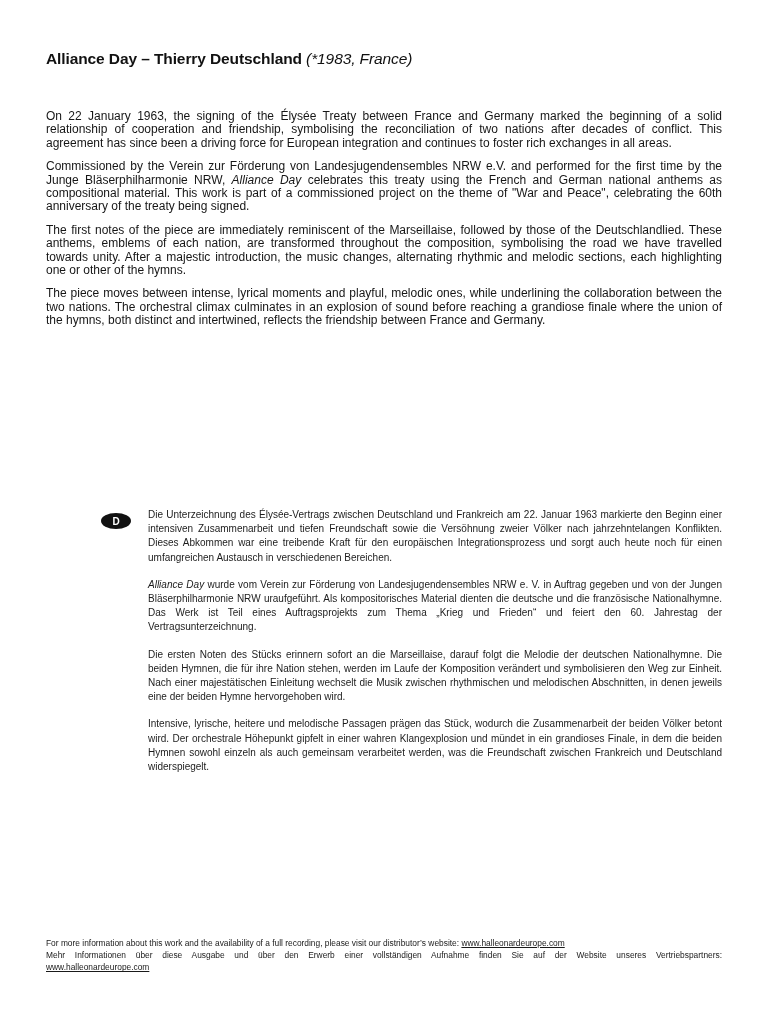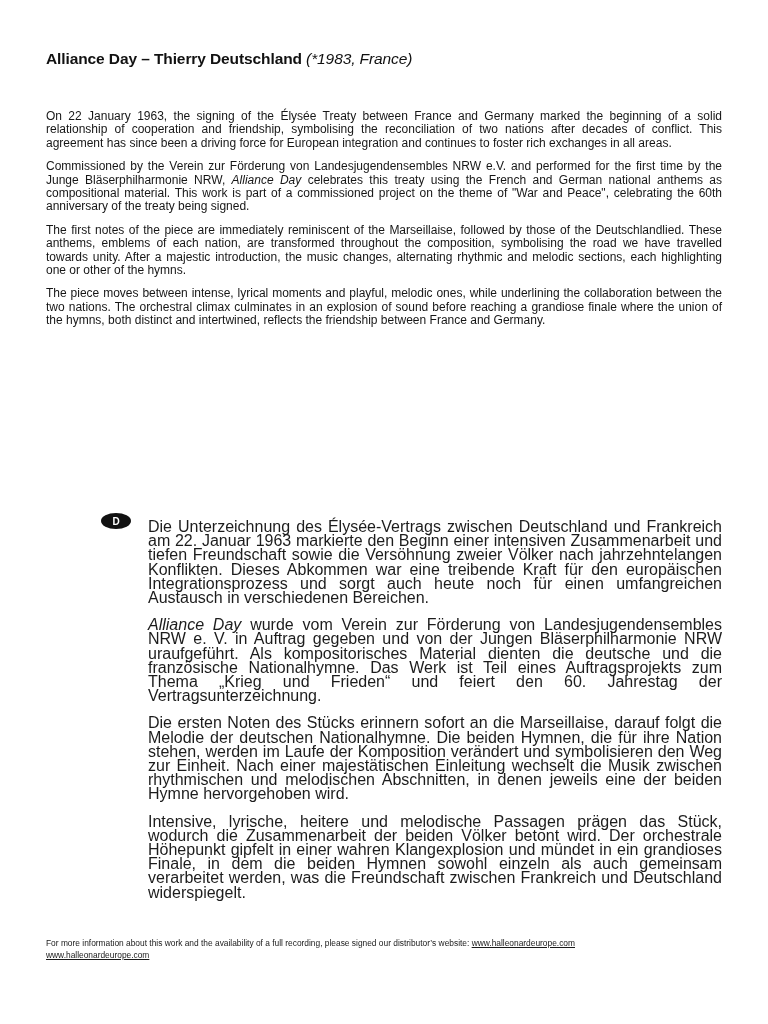--- a/index.html
+++ b/index.html
@@ -43,22 +43,22 @@
       text-align: justify;
       color: #161616;
     }
     .de-section {
       position: absolute;
       left: 148px;
       top: 508px;
       width: 574px;
     }
     .de-section p {
-      margin: 12px 0 13px 0;
-      font-size: 16px;
+      margin: 0 0 13px 0;
+      font-size: 10px;
       line-height: 14.2px;
       text-align: justify;
       color: #1c1c1c;
     }
     .lang-badge {
       position: absolute;
       left: 101px;
       top: 513px;
       width: 30px;
       height: 16px;
@@ -113,18 +113,21 @@
 
 <div class="de-section">
   <p>Die Unterzeichnung des Élysée-Vertrags zwischen Deutschland und Frankreich am 22. Januar 1963 markierte den Beginn einer intensiven Zusammenarbeit und tiefen Freundschaft sowie die Versöhnung zweier Völker nach jahrzehntelangen Konflikten. Dieses Abkommen war eine treibende Kraft für den europäischen Integrationsprozess und sorgt auch heute noch für einen umfangreichen Austausch in verschiedenen Bereichen.</p>
   <p><em>Alliance Day</em><span> wurde vom Verein zur Förderung von Landesjugendensembles NRW e. V. in Auftrag gegeben und von der Jungen Bläserphilharmonie NRW uraufgeführt. Als kompositorisches Material dienten die deutsche und die französische Nationalhymne. Das Werk ist Teil eines Auftragsprojekts zum Thema „Krieg und Frieden“ und feiert den 60. Jahrestag der Vertragsunterzeichnung.</span></p>
   <p>Die ersten Noten des Stücks erinnern sofort an die Marseillaise, darauf folgt die Melodie der deutschen Nationalhymne. Die beiden Hymnen, die für ihre Nation stehen, werden im Laufe der Komposition verändert und symbolisieren den Weg zur Einheit. Nach einer majestätischen Einleitung wechselt die Musik zwischen rhythmischen und melodischen Abschnitten, in denen jeweils eine der beiden Hymne hervorgehoben wird.</p>
   <p>Intensive, lyrische, heitere und melodische Passagen prägen das Stück, wodurch die Zusammenarbeit der beiden Völker betont wird. Der orchestrale Höhepunkt gipfelt in einer wahren Klangexplosion und mündet in ein grandioses Finale, in dem die beiden Hymnen sowohl einzeln als auch gemeinsam verarbeitet werden, was die Freundschaft zwischen Frankreich und Deutschland widerspiegelt.</p>
 </div>
 
 <div class="footer">
   <div class="line">
-    <span>For more information about this work and the availability of a full recording, please signed our distributor’s website: </span><a>www.halleonardeurope.com</a>
+    <span>For more information about this work and the availability of a full recording, please visit our distributor’s website: </span><a>www.halleonardeurope.com</a>
+  </div>
+  <div class="line full">
+    <span>Mehr Informationen über diese Ausgabe und über den Erwerb einer vollständigen Aufnahme finden Sie auf der Website unseres Vertriebspartners:</span>
   </div>
   <div class="line">
     <a>www.halleonardeurope.com</a>
   </div>
 </div>
 
 </body></html>

